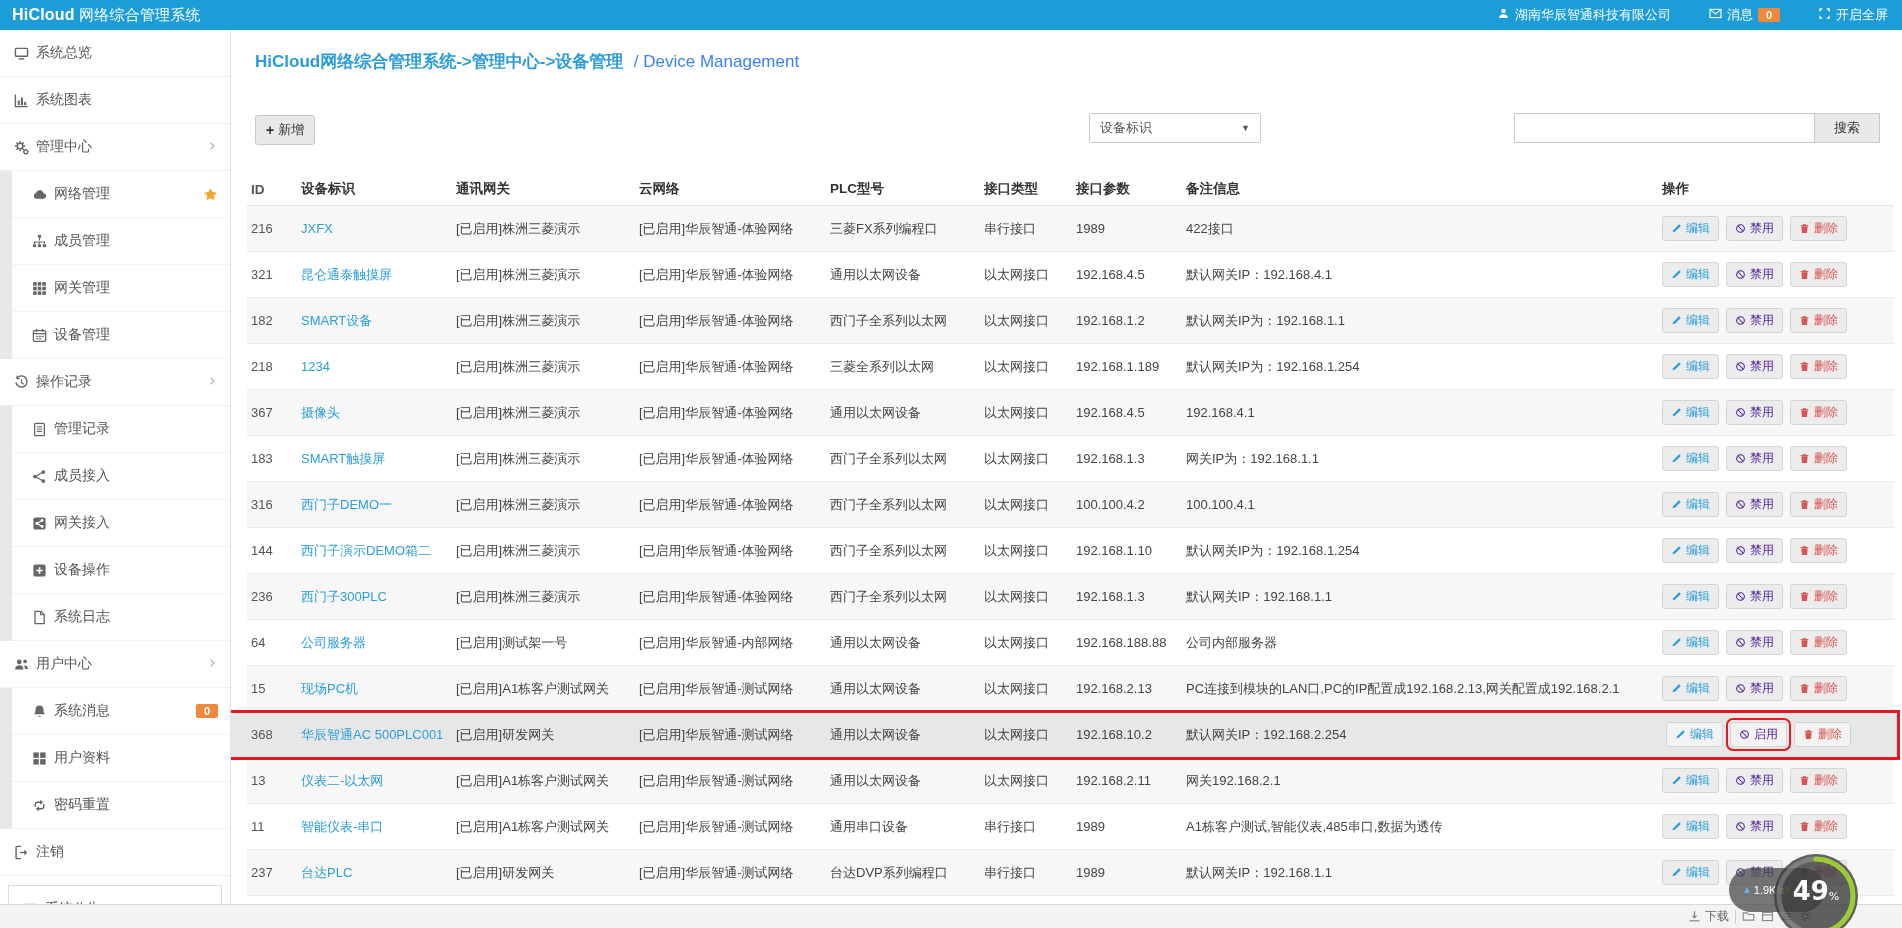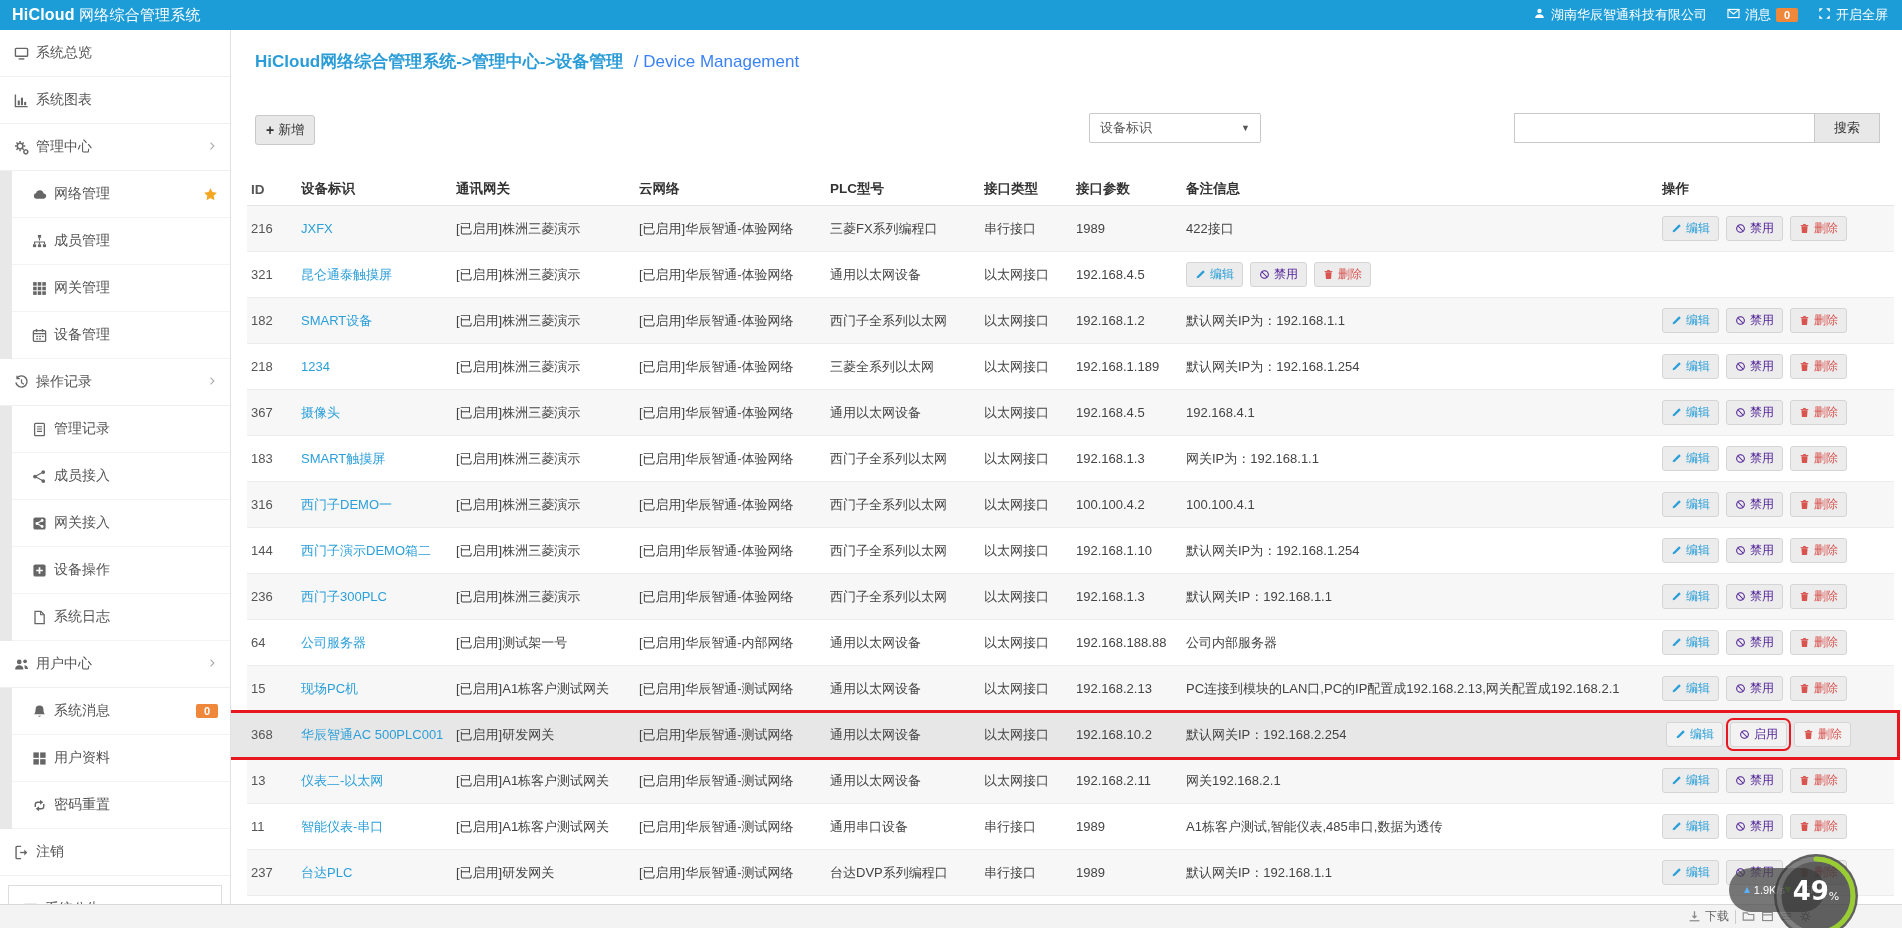--- a/index.html
+++ b/index.html
@@ -2,21 +2,21 @@
 <html><head>
 <meta charset="utf-8">
 <style>
   html,body{margin:0;padding:0;width:1902px;height:928px;overflow:hidden;
     font-family:"Liberation Sans","DejaVu Sans",sans-serif;background:#fff;color:#444;}
   
   .topbar{position:fixed;top:0;left:0;right:0;height:30px;background:#1d9dd8;color:#fff;
     display:flex;align-items:center;z-index:20;}
   .brand{margin-left:12px;font-size:15px;letter-spacing:.2px;}
   .brand b{font-weight:bold;font-size:16px;}
-  .topbar-right{margin-left:auto;margin-right:14px;display:flex;align-items:flex-start;gap:20px;font-size:13px;}
+  .topbar-right{margin-left:auto;margin-right:14px;display:flex;align-items:flex-start;gap:38px;font-size:13px;}
   .tb-item{display:flex;align-items:center;gap:5px;cursor:pointer;white-space:nowrap;}
   .tb-item svg{width:13px;height:13px;}
   .badge{background:#f0883c;color:#fff;font-size:11px;font-weight:bold;padding:1px 8px;border-radius:2px;}
   
   .sidebar{position:fixed;top:30px;left:0;width:230px;bottom:0;background:#fff;
     border-right:1px solid #e2e2e2;z-index:4;}
   .side-item{position:relative;display:flex;align-items:center;height:46px;font-size:14px;color:#555;
     border-bottom:1px solid #f0f0f0;cursor:pointer;background:#fff;}
   .side-item.top{padding-left:14px;}
   .submenu{border-left:12px solid #e8e8e8;}
@@ -425,20 +425,21 @@
           </span>
         </div>
         <div class="trow">
           <span class="cell c-id">321</span>
           <span class="cell c-name"><a class="dev-link">昆仑通泰触摸屏</a></span>
           <span class="cell c-gw">[已启用]株洲三菱演示</span>
           <span class="cell c-cloud">[已启用]华辰智通-体验网络</span>
           <span class="cell c-plc">通用以太网设备</span>
           <span class="cell c-if">以太网接口</span>
           <span class="cell c-param">192.168.4.5</span>
+          <span class="cell c-note">默认网关IP：192.168.4.1</span>
           <span class="cell c-act">
             <button class="abtn edit"><span class="aicn"><svg viewBox="0 0 16 16" width="11" height="11">
                   <path d="M11.8 1.8l2.4 2.4-8.6 8.6-3.2.8.8-3.2z" fill="currentColor"></path>
                 </svg></span>编辑</button>
             <button class="abtn state"><span class="aicn"><svg viewBox="0 0 16 16" width="11" height="11">
                   <circle cx="8" cy="8" r="5.6" fill="none" stroke="currentColor" stroke-width="1.5"></circle>
                   <path d="M4 4l8 8" stroke="currentColor" stroke-width="1.5"></path>
                 </svg></span>禁用</button>
             <button class="abtn del"><span class="aicn"><svg viewBox="0 0 16 16" width="11" height="11">
                   <path d="M3.5 4.8h9l-.8 9.7H4.3z" fill="currentColor"></path>

